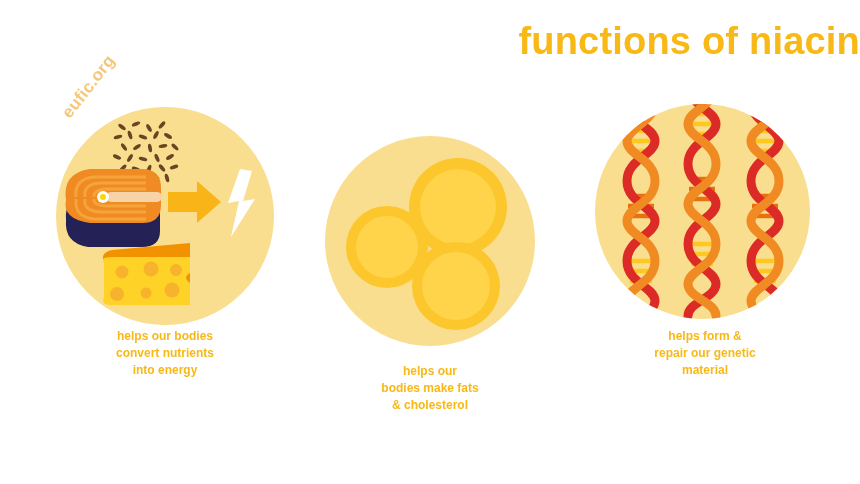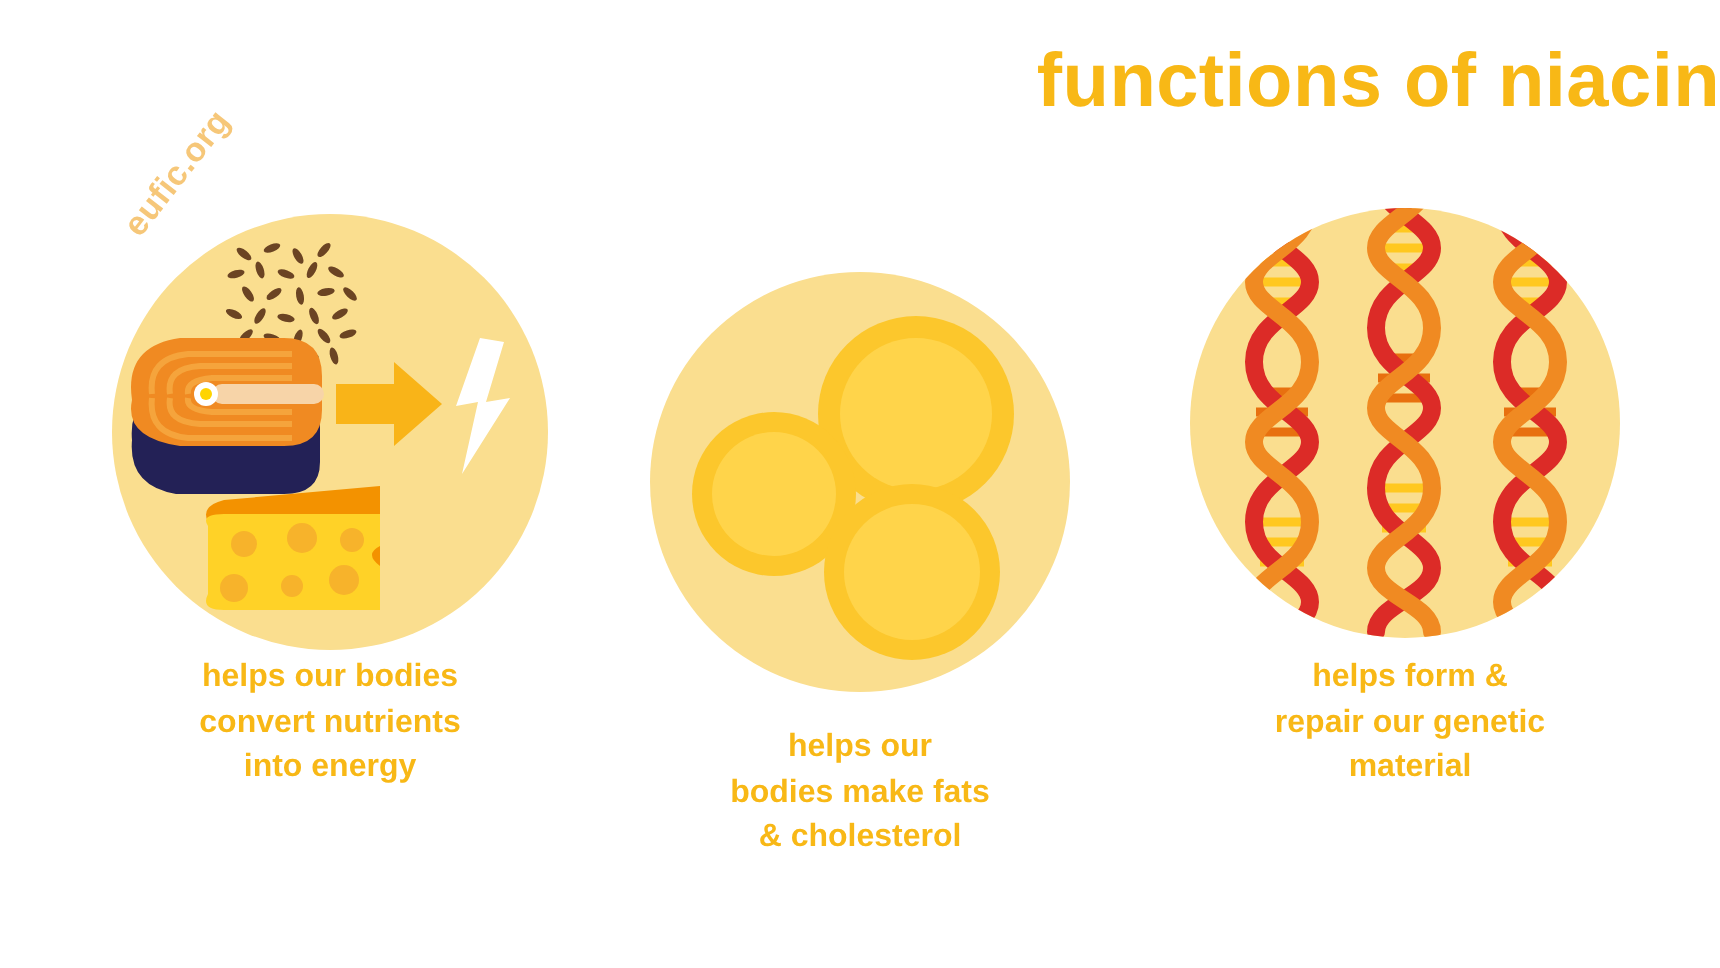--- a/index.html
+++ b/index.html
@@ -52,21 +52,21 @@
     background: #FADE8F;
   }
   #circle-nutrients { left: 16px; top: 107px; width: 218px; height: 218px; }
   #circle-fats      { left: 15px; top: 136px; width: 210px; height: 210px; }
   #circle-dna       { left: 5px;  top: 104px; width: 215px; height: 215px; }
 
   .caption {
     position: absolute;
     width: 100%;
     text-align: center;
-    font-size: 16px;
+    font-size: 12px;
     font-weight: bold;
     line-height: 1.42;
     color: #F8B816;
     white-space: pre-line;
   }
   #caption-nutrients { top: 328px; }
   #caption-fats      { top: 363px; }
   #caption-dna       { top: 328px; }
 
   

